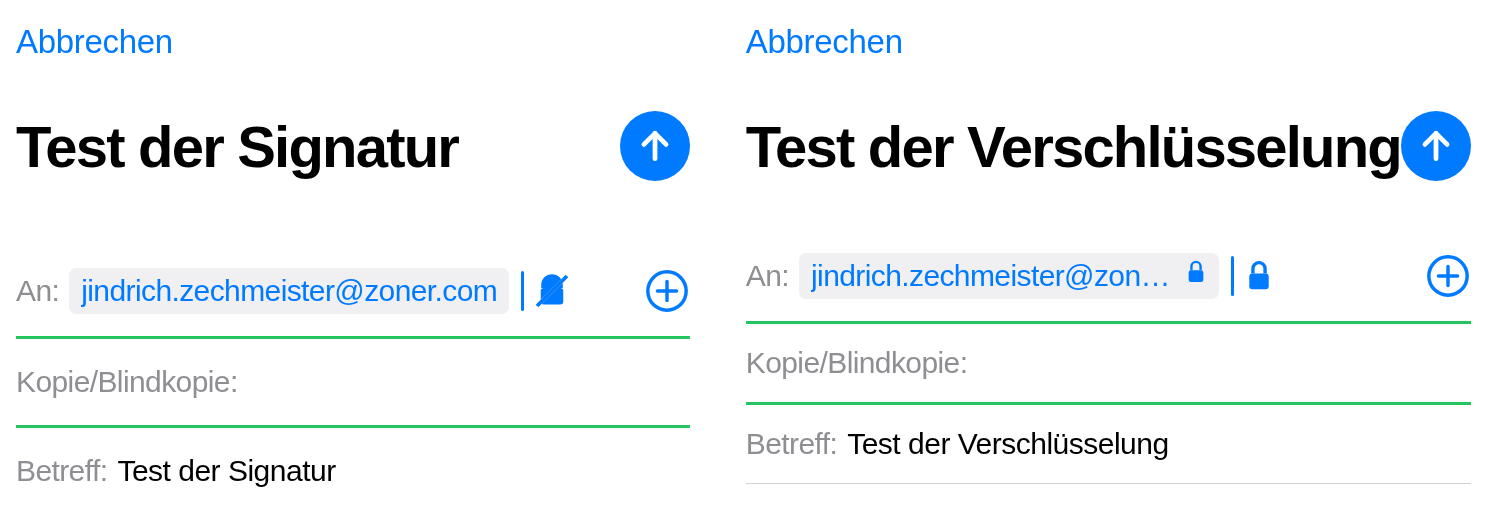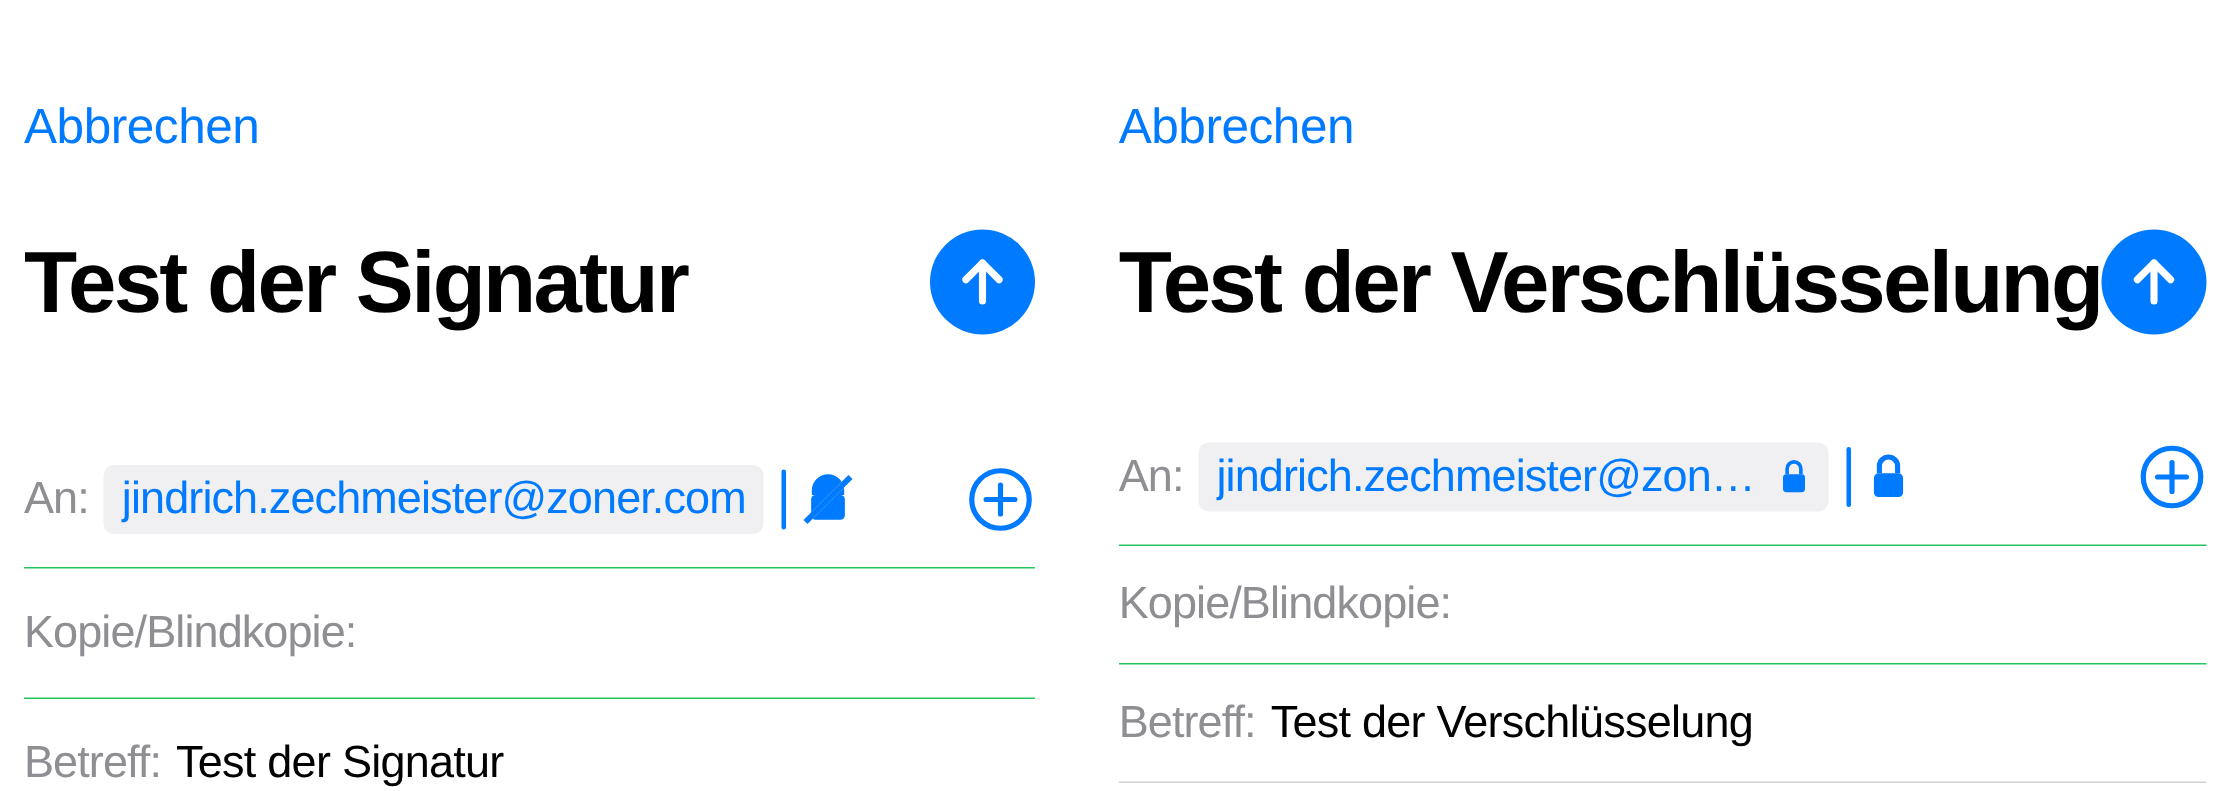--- a/index.html
+++ b/index.html
@@ -20,21 +20,20 @@
       position: relative;
     }
     .pane-left { padding-right: 40px; }
     .pane-right { padding-left: 16px; }
     .top-row {
       display: flex;
       align-items: center;
       justify-content: space-between;
       min-height: 48px;
       position: relative;
-      margin-top: 42px;
     }
     .cancel-btn {
       font-size: 33px;
       color: #007aff;
       font-weight: 400;
       cursor: pointer;
       letter-spacing: -0.3px;
     }
     .enc-label {
       position: absolute;
@@ -66,39 +65,39 @@
       display: flex;
       align-items: center;
       justify-content: center;
       cursor: pointer;
       flex-shrink: 0;
     }
     .field-row {
       display: flex;
       align-items: center;
       padding: 22px 0 22px 0;
-      border-bottom: 1px solid #22c55e;
+      border-bottom: 3px solid #22c55e;
     }
     .to-row {
       margin-top: 65px;
     }
     .pane-right .to-row { margin-top: 50px; }
     .field-label {
       font-size: 30px;
       color: #8e8e93;
       letter-spacing: -0.6px;
       flex-shrink: 0;
     }
     .chip {
       margin-left: 10px;
       background: #f0f0f2;
       border-radius: 7px;
       padding: 6px 12px;
       display: flex;
-      align-items: center;
+      align-items: flex-start;
       gap: 14px;
     }
     .chip-text {
       color: #007aff;
       font-size: 30px;
       letter-spacing: -0.6px;
       white-space: nowrap;
       overflow: hidden;
       text-overflow: ellipsis;
     }

